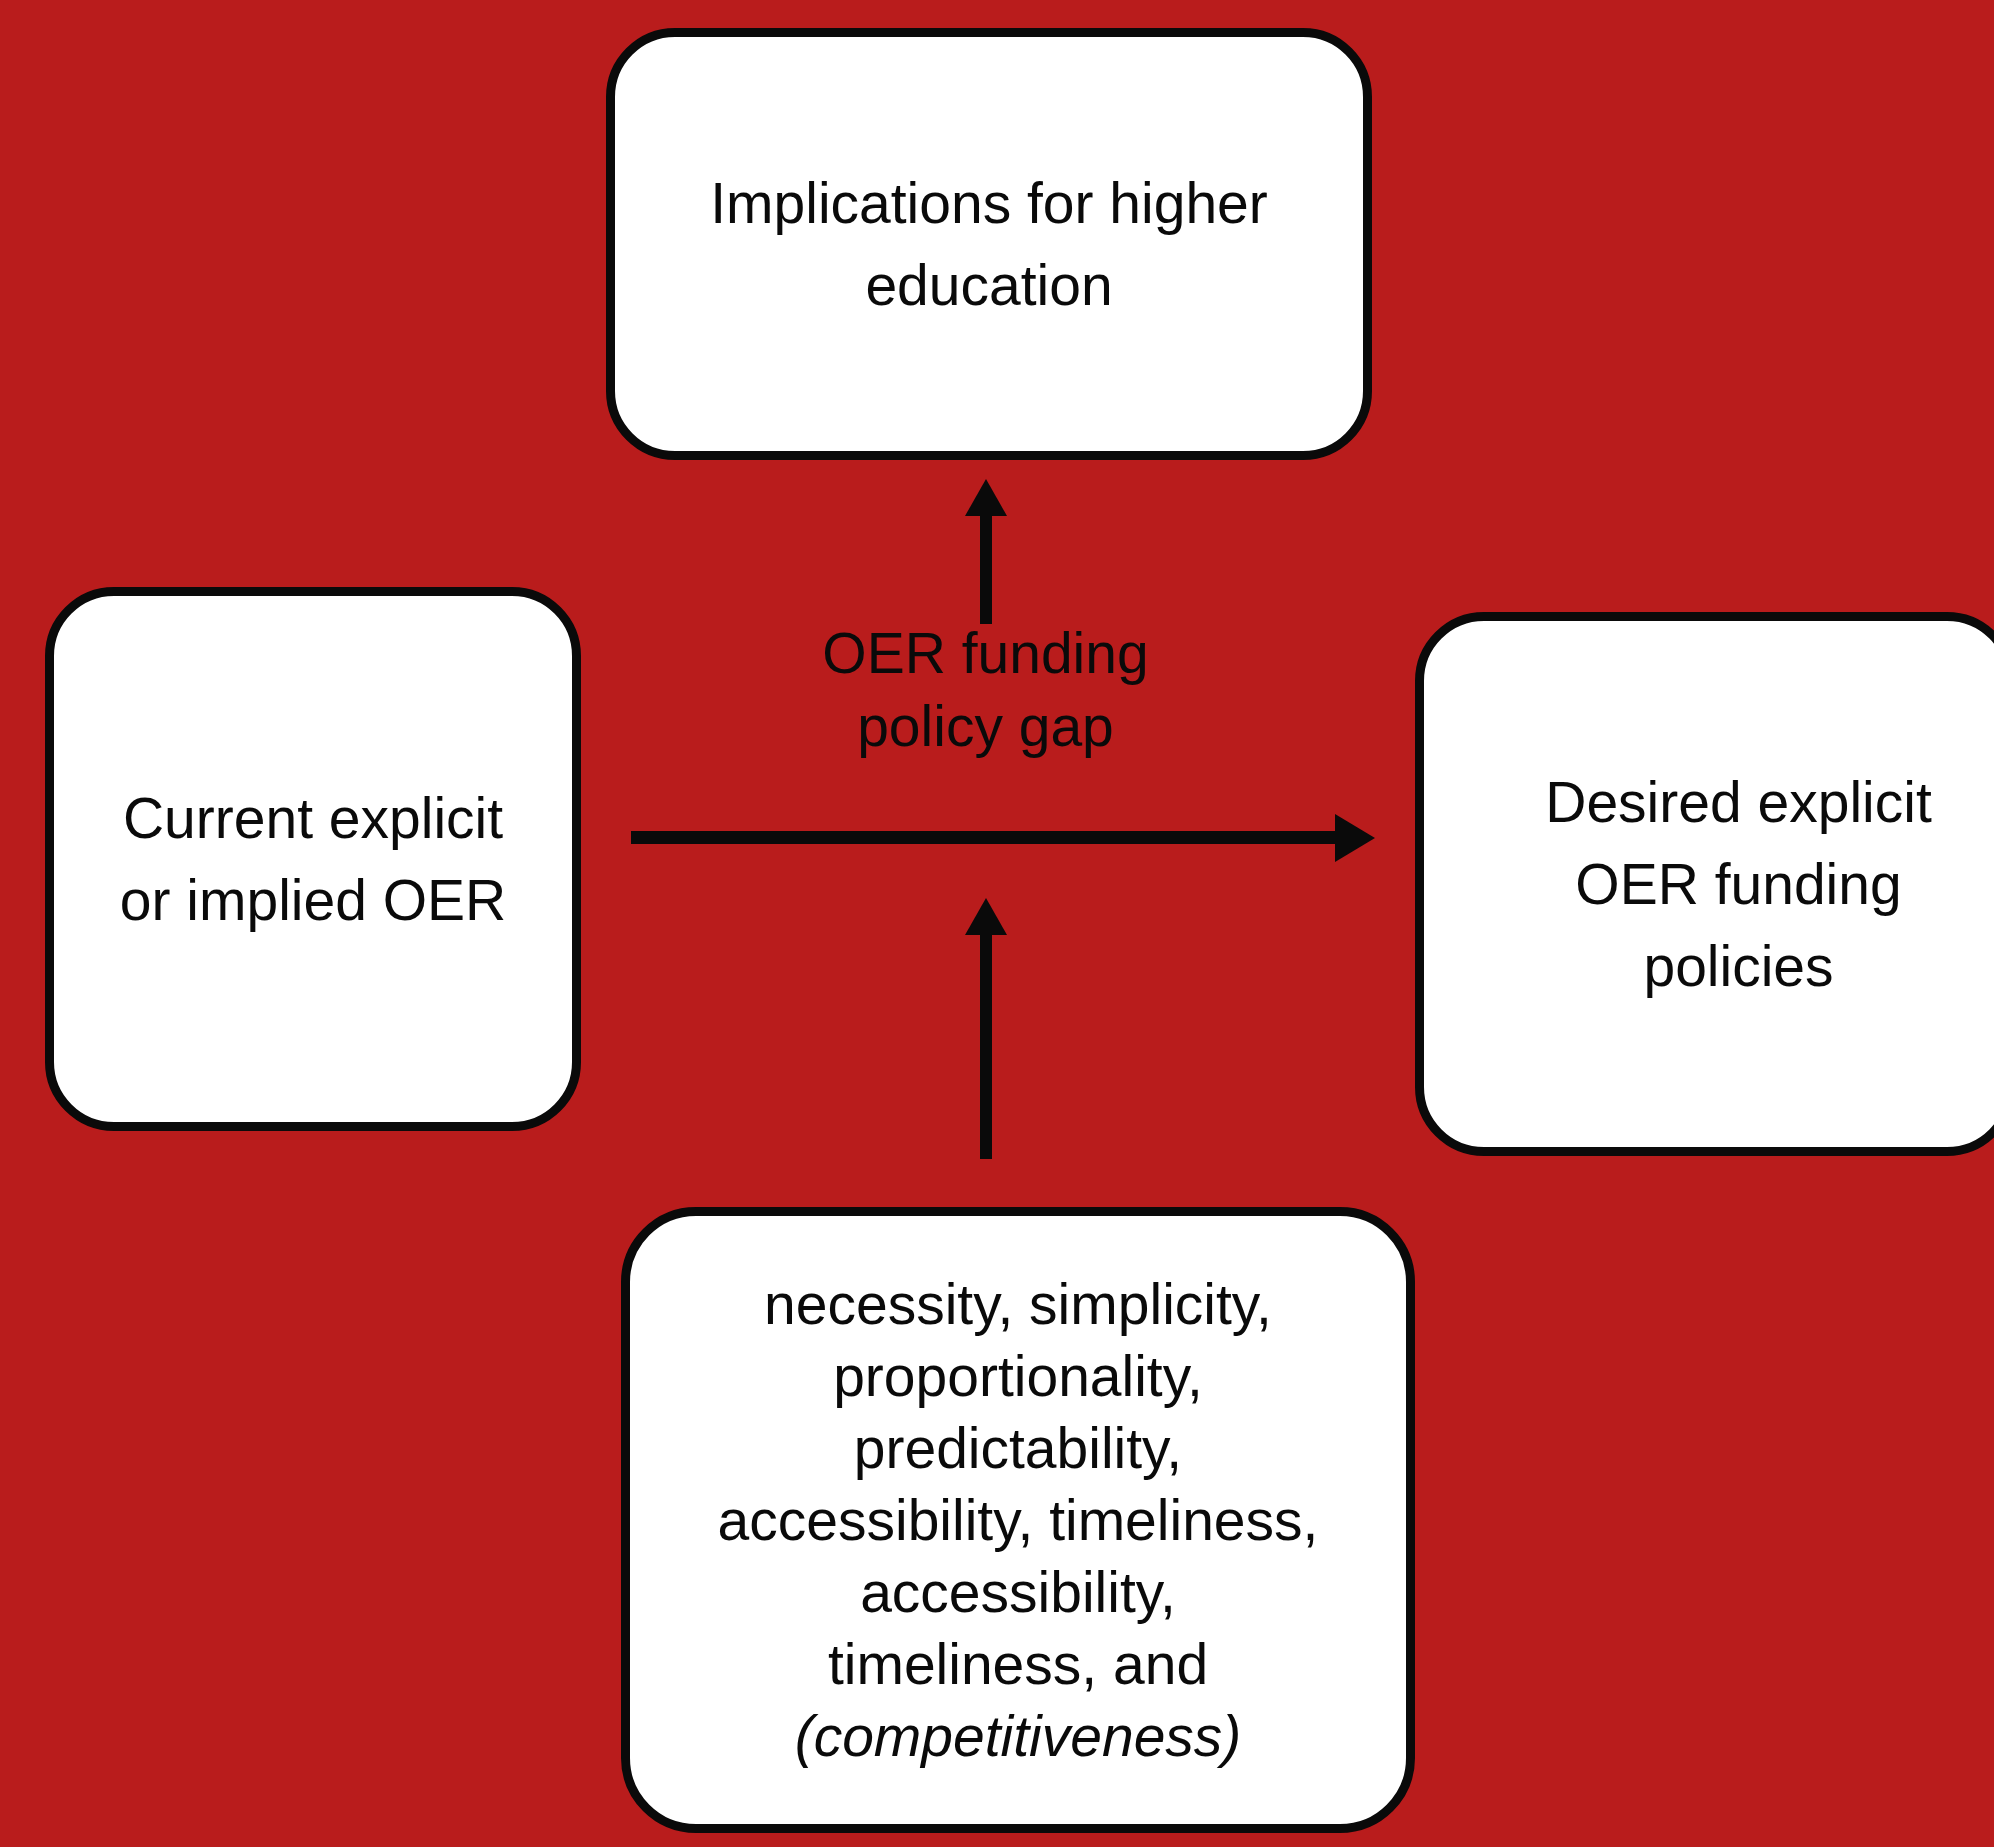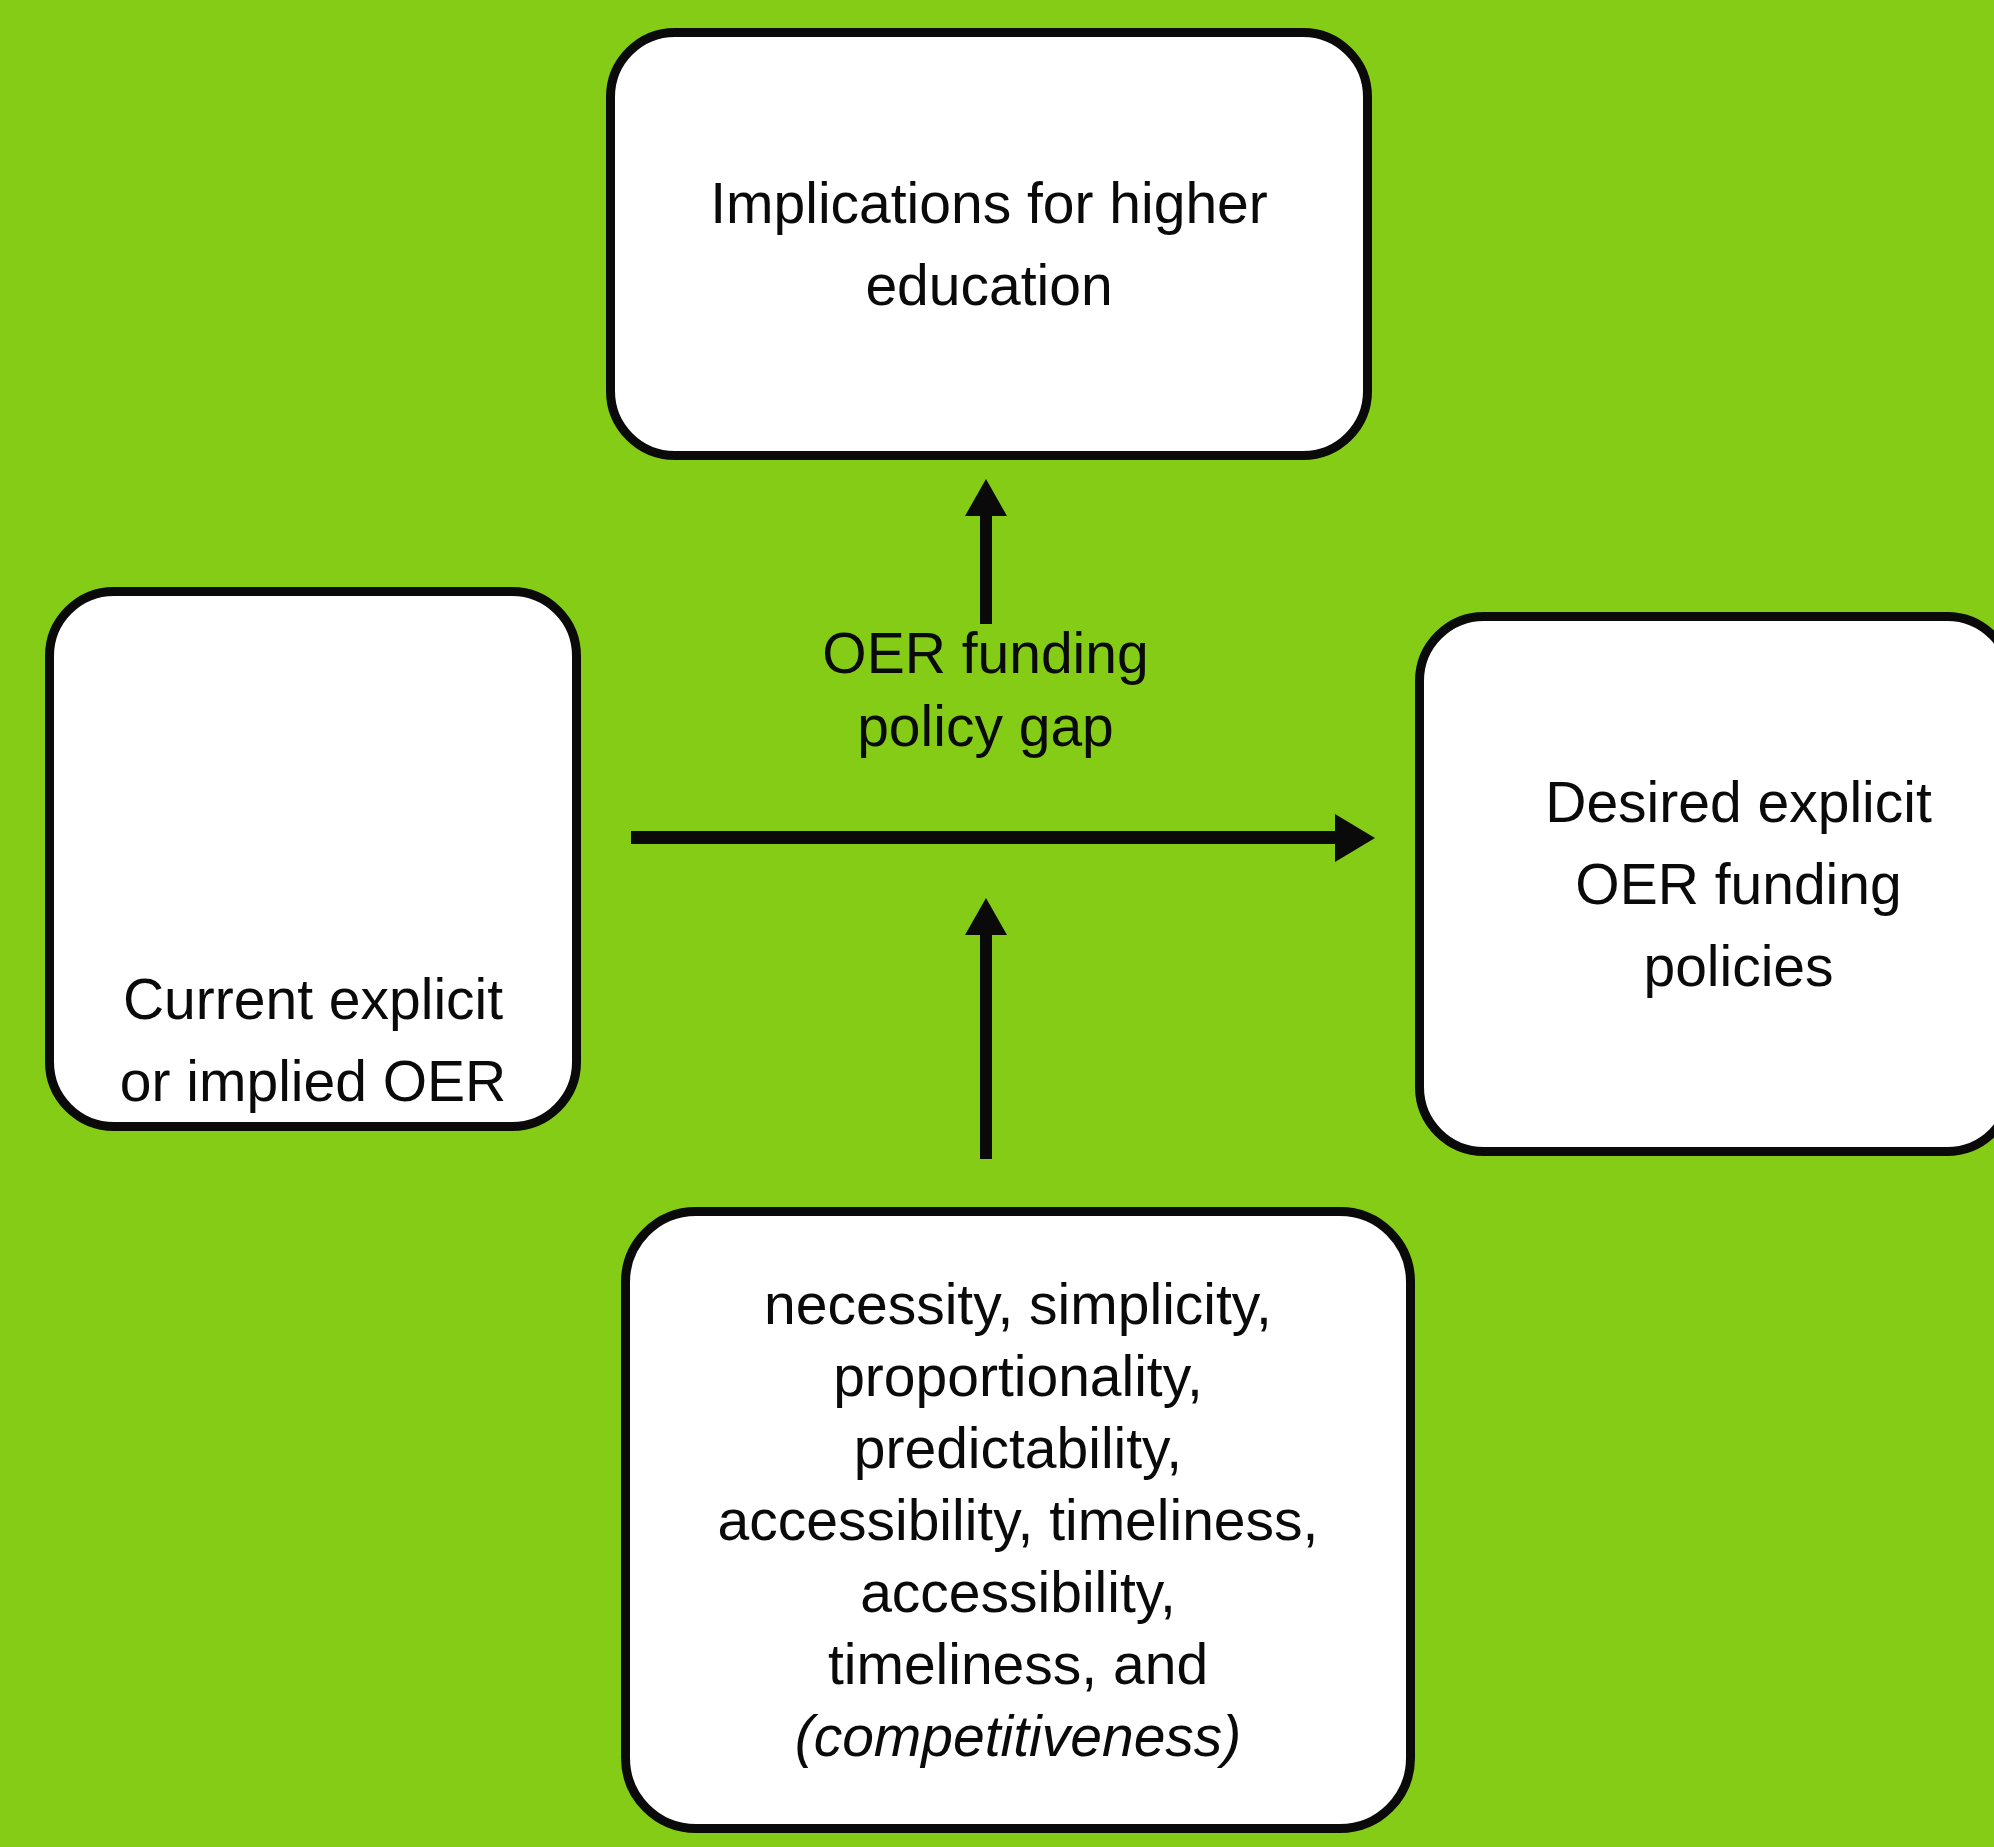--- a/index.html
+++ b/index.html
@@ -4,21 +4,21 @@
 <style>
   html, body {
     margin: 0;
     padding: 0;
     background: #ffffff;
   }
   #canvas {
     position: relative;
     width: 1995px;
     height: 1848px;
-    background: #84cc16;
+    background: #b91c1c;
     font-family: "Liberation Sans", sans-serif;
     color: #0a0a0a;
     overflow: hidden;
   }
   .box {
     position: absolute;
     box-sizing: border-box;
     background: #ffffff;
     border: 9px solid #0a0a0a;
     border-radius: 69px;
@@ -60,21 +60,21 @@
     border-left: 21px solid transparent;
     border-right: 21px solid transparent;
     border-bottom: 37px solid #0a0a0a;
   }
   .head-right {
     border-top: 24px solid transparent;
     border-bottom: 24px solid transparent;
     border-left: 40px solid #0a0a0a;
   }
   #top-box    { left: 606px;  top: 28px;   width: 766px; height: 432px; }
-  #left-box   { left: 45px;   top: 587px;  width: 536px;  height: 544px; justify-content: flex-end; }
+  #left-box   { left: 45px;   top: 587px;  width: 536px;  height: 544px; }
   #right-box  { left: 1415px; top: 612px;  width: 601px;  height: 544px; padding-left: 46px; }
   #bottom-box { left: 621px;  top: 1207px; width: 794px; height: 626px; border-radius: 75px; }
   #center-label { left: 687px; top: 617px; width: 597px; }
 
   #h-arrow-shaft { left: 631px;  top: 831px; width: 706px; height: 13.4px; }
   #h-arrow-head  { left: 1335px; top: 814px; }
 
   #up-arrow-top-head  { left: 965px; top: 479px; }
   #up-arrow-top-shaft { left: 980px; top: 514px; width: 12px; height: 110px; }
 

